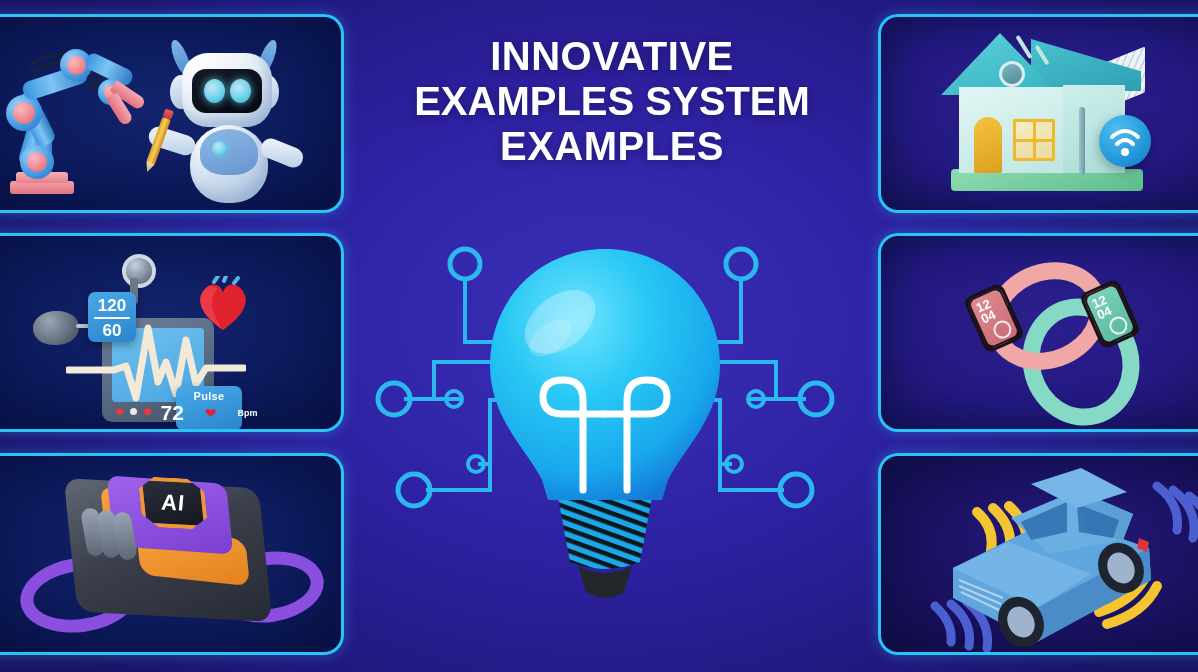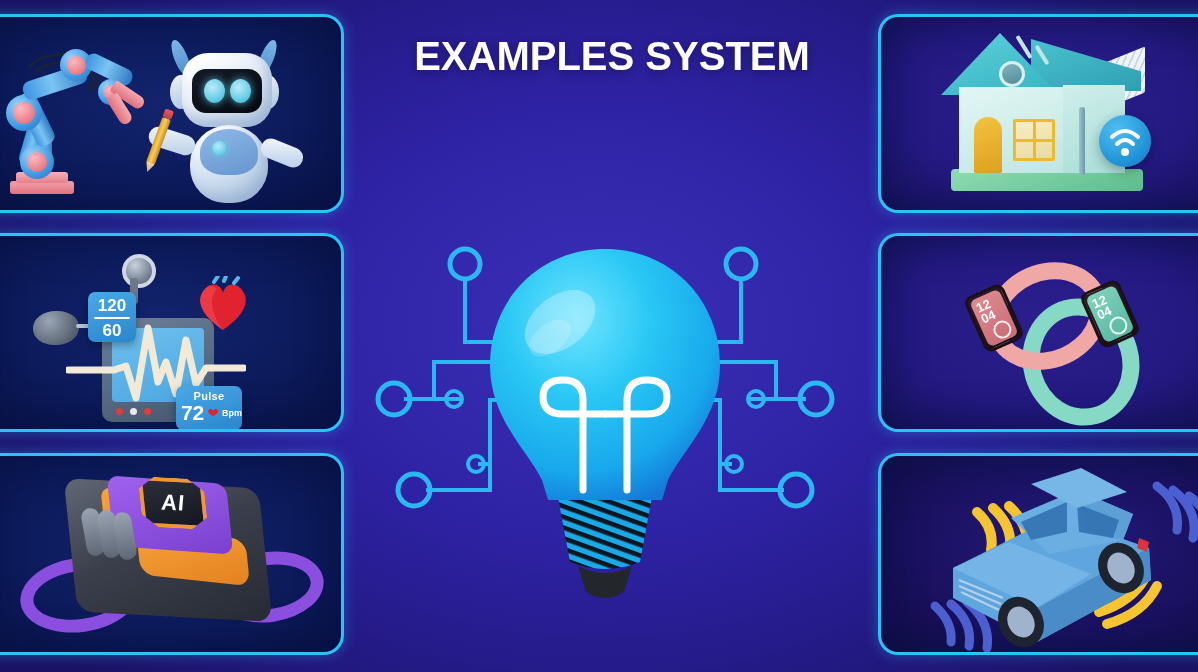--- a/index.html
+++ b/index.html
@@ -172,21 +172,23 @@
   .wf-inner.g { background:linear-gradient(160deg,#7fd3bd,#57b89f); }
   .wf-time { position:absolute; color:#fff; font-weight:bold; font-size:13px; line-height:.95; text-align:left;}
   .wf-dot { position:absolute; border-radius:50%; border:2px solid rgba(255,255,255,.85); }
 </style>
 </head>
 <body>
 
 <div id="stage">
 
   <div id="title">
+    <div class="l1">INNOVATIVE</div>
     <div class="l2">EXAMPLES SYSTEM</div>
+    <div class="l3">EXAMPLES</div>
   </div>
 
   <div id="bulb-wrap">
     <svg width="466" height="400" viewBox="0 0 466 400">
       <defs>
         <radialGradient id="gGlass" cx="38%" cy="28%" r="78%">
           <stop offset="0%" stop-color="#6fe4ff"></stop>
           <stop offset="40%" stop-color="#2ac8f5"></stop>
           <stop offset="78%" stop-color="#18a8ec"></stop>
           <stop offset="100%" stop-color="#1378d8"></stop>
@@ -319,21 +321,21 @@
       </svg>
 
       <div class="bpcard" style="left:110px; top:56px; width:48px; height:50px; padding-top:5px;text-align:center;">
         <span class="num">120</span>
         <div class="rule"></div>
         <span class="num">60</span>
       </div>
 
       <div class="pulsecard" style="left:198px; top:150px; width:66px; height:44px; padding:4px 0 0 0;">
         <div class="lab">Pulse</div>
-        <div style="display:flex;align-items:center;justify-content:flex-end;gap:3px;">
+        <div style="display:flex;align-items:center;justify-content:center;gap:21px;">
           <span class="val">72</span>
           <span style="color:#e0232f;font-size:14px;">❤</span>
           <span class="un">Bpm</span>
         </div>
       </div>
     </div>
   </div>
 
   <div class="card card-l r3">
     <div class="art">

